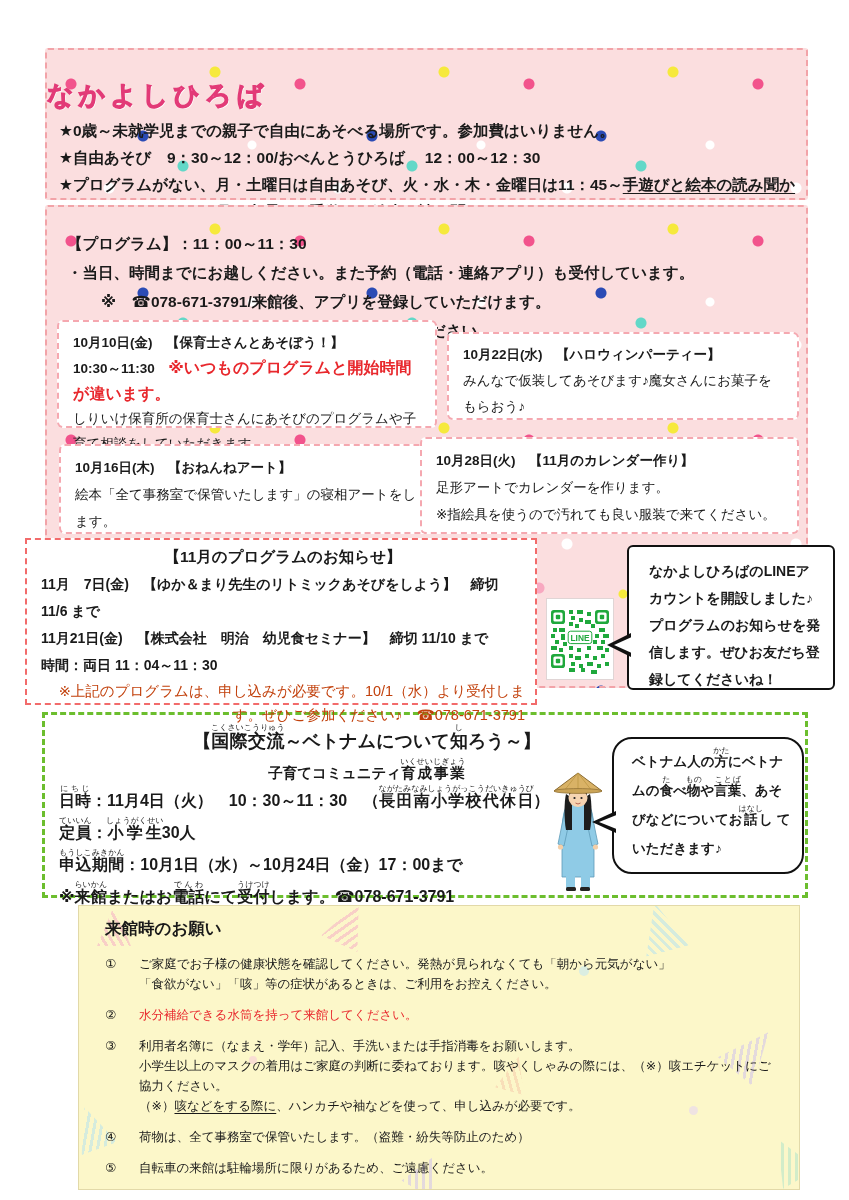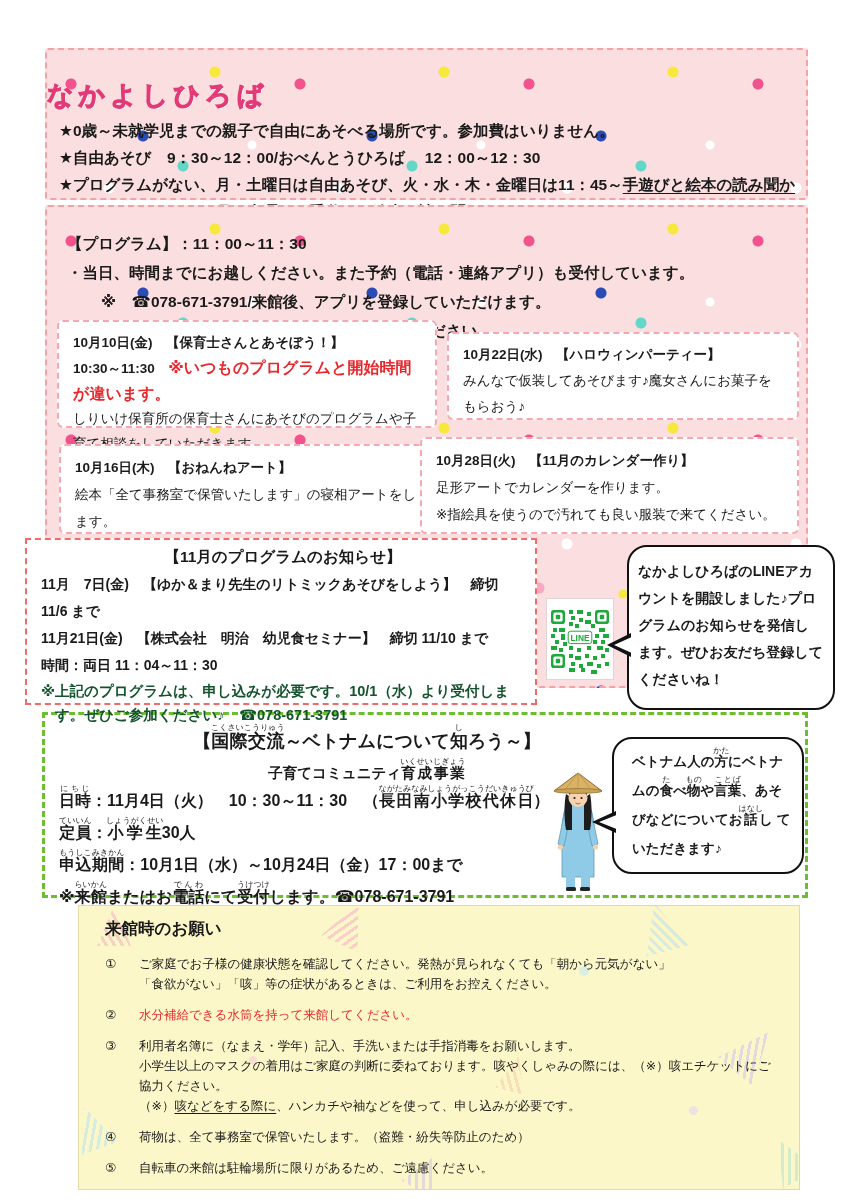--- a/index.html
+++ b/index.html
@@ -47,33 +47,33 @@
   #event4{left:420px;top:437px;width:379px;height:97px;line-height:27px;}
   .rednote{color:#E8282D;font-weight:700;}
 
   
   #nov-box{position:absolute;left:25px;top:538px;width:512px;height:167px;z-index:3;
     box-sizing:border-box;background:#fff;border:2px dashed #F26B6B;
     padding:7px 10px 0 14px;}
   #nov-title{text-align:center;font-size:15.5px;font-weight:700;margin-bottom:3px;}
   .nov-line{font-size:14px;font-weight:700;line-height:27px;}
   .nov-line.normal{font-weight:600;}
-  .nov-red{color:#14532d;font-size:14.5px;font-weight:700;line-height:24px;}
+  .nov-red{color:#c2410c;font-size:14.5px;font-weight:400;line-height:24px;text-align:right;}
   .nov-red.second{padding-left:14px;}
 
   
   #qr-card{position:absolute;left:546px;top:598px;width:66px;height:80px;z-index:3;
     background:#fff;border:1px solid #e0d5d5;display:flex;align-items:center;justify-content:center;}
 
   
   .bubble{position:absolute;box-sizing:border-box;background:#fff;border:2.5px solid #111;
     border-radius:20px;z-index:4;}
   .bubble .tail-b,.bubble .tail-w{content:"";position:absolute;width:0;height:0;}
-  #line-bubble{left:627px;top:545px;width:208px;height:165px;padding:11px 10px 6px 9px;
-    font-size:14px;font-weight:600;line-height:27px;}
+  #line-bubble{left:627px;top:545px;width:208px;height:145px;padding:11px 10px 6px 20px;
+    font-size:14px;font-weight:600;line-height:27px;border-radius:6px;}
   #line-bubble .tail-b{left:-22px;top:86px;border-top:12px solid transparent;
     border-bottom:12px solid transparent;border-right:24px solid #111;}
   #line-bubble .tail-w{left:-15px;top:89px;border-top:9px solid transparent;
     border-bottom:9px solid transparent;border-right:20px solid #fff;}
   #vn-bubble{left:612px;top:737px;width:192px;height:137px;padding:8px 8px 4px 18px;
     font-size:13.5px;font-weight:600;line-height:29px;z-index:4;}
   #vn-bubble .tail-b{left:-22px;top:72px;border-top:11px solid transparent;
     border-bottom:11px solid transparent;border-right:24px solid #111;}
   #vn-bubble .tail-w{left:-15px;top:75px;border-top:8px solid transparent;
     border-bottom:8px solid transparent;border-right:20px solid #fff;}

